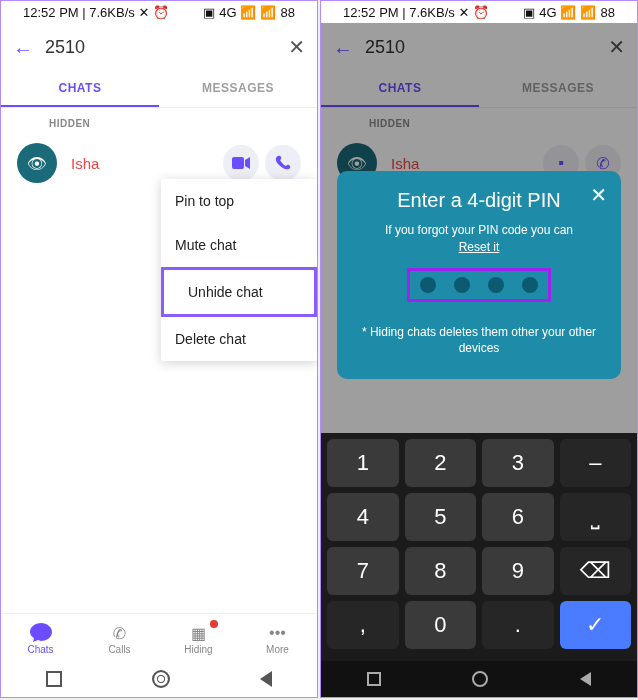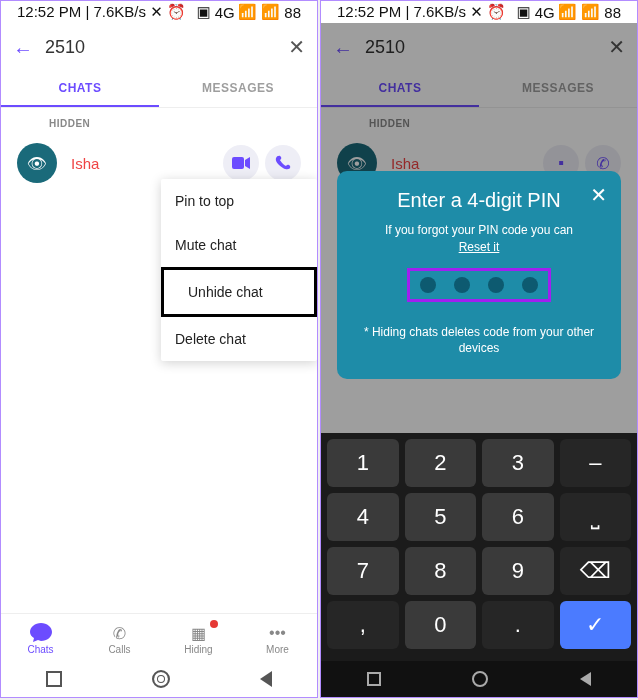--- a/index.html
+++ b/index.html
@@ -1,35 +1,35 @@
 <!DOCTYPE html>
 <html><head>
 <meta charset="utf-8">
 <style>
   * { box-sizing: border-box; margin: 0; padding: 0; font-family: -apple-system, Helvetica, Arial, sans-serif; }
   body { background: #f0f0f0; width: 638px; height: 700px; display: flex; }
   .phone { width: 318px; height: 698px; background: #fff; border: 1px solid #b28cff; position: relative; overflow: hidden; }
   .phone.right { margin-left: 2px; }
-  .statusbar { display: flex; justify-content: space-between; align-items: center; padding: 2px 16px; font-size: 15px; color: #111; height: 22px; }
+  .statusbar { display: flex; justify-content: space-between; align-items: center; padding: 2px 22px; font-size: 13px; color: #111; height: 22px; }
   .statusbar .rs { display: flex; align-items: center; gap: 4px; }
   .search-row { display: flex; align-items: center; padding: 6px 12px; height: 48px; }
   .back { color: #6c4cff; font-size: 20px; margin-right: 12px; }
   .search-text { flex: 1; font-size: 18px; color: #333; }
   .clear { font-size: 20px; color: #555; }
   .tabs { display: flex; border-bottom: 1px solid #eee; }
   .tab { flex: 1; text-align: center; padding: 10px 0; font-size: 12px; font-weight: 600; letter-spacing: .5px; color: #9e9e9e; }
   .tab.active { color: #6c4cff; border-bottom: 2px solid #6c4cff; }
   .section-label { font-size: 10px; color: #888; letter-spacing: .5px; padding: 10px 16px 6px; font-weight: 600; margin-left: 32px; }
   .chat-row { display: flex; align-items: center; padding: 8px 16px; }
   .avatar { width: 40px; height: 40px; border-radius: 50%; background: #1a6a7a; display: flex; align-items: center; justify-content: center; color: #fff; }
   .chat-name { flex: 1; margin-left: 14px; font-size: 15px; color: #ef4444; }
   .icon-circle { width: 36px; height: 36px; border-radius: 50%; background: #eeeef6; display: flex; align-items: center; justify-content: center; margin-left: 6px; color: #6c4cff; }
   .context-menu { position: absolute; top: 178px; left: 160px; width: 156px; background: #fff; box-shadow: 0 2px 12px rgba(0,0,0,.18); border-radius: 2px; }
   .menu-item { padding: 14px 14px; font-size: 14px; color: #222; }
-  .menu-item.hl { border: 3px solid #000000; padding-left: 24px; }
+  .menu-item.hl { border: 3px solid #8b5cf6; padding-left: 24px; }
   .bottom-nav { position: absolute; bottom: 38px; left: 0; right: 0; display: flex; border-top: 1px solid #eee; padding: 8px 0 4px; }
   .nav-item { flex: 1; text-align: center; font-size: 10px; color: #888; }
   .nav-item.active { color: #6c4cff; }
   .nav-icon { height: 22px; display: flex; align-items: center; justify-content: center; font-size: 16px; position: relative; }
   .red-dot { position: absolute; top: -2px; right: 20px; width: 8px; height: 8px; background: #e53935; border-radius: 50%; }
   .android-nav { position: absolute; bottom: 0; left: 0; right: 0; height: 36px; display: flex; justify-content: space-around; align-items: center; }
   .anav { width: 16px; height: 16px; }
   
   .dim { position: absolute; inset: 22px 0 0 0; background: rgba(0,0,0,.38); }
   .modal { position: absolute; top: 170px; left: 16px; right: 16px; background: #1e8ca8; border-radius: 10px; padding: 18px 14px 22px; color: #fff; text-align: center; }
@@ -149,21 +149,21 @@
   <div class="modal">
     <span class="modal-close">✕</span>
     <h3>Enter a 4-digit PIN</h3>
     <p><span>If you forgot your PIN code you can</span><br><span class="reset">Reset it</span></p>
     <div class="pin-box">
       <div class="pin-dot"></div>
       <div class="pin-dot"></div>
       <div class="pin-dot"></div>
       <div class="pin-dot"></div>
     </div>
-    <p class="footnote">* Hiding chats deletes code from your other devices</p>
+    <p class="footnote">* Hiding chats deletes them other your other devices</p>
   </div>
 
   <div class="keypad">
     <div class="krow">
       <div class="key">1</div>
       <div class="key">2</div>
       <div class="key">3</div>
       <div class="key dark">–</div>
     </div>
     <div class="krow">

